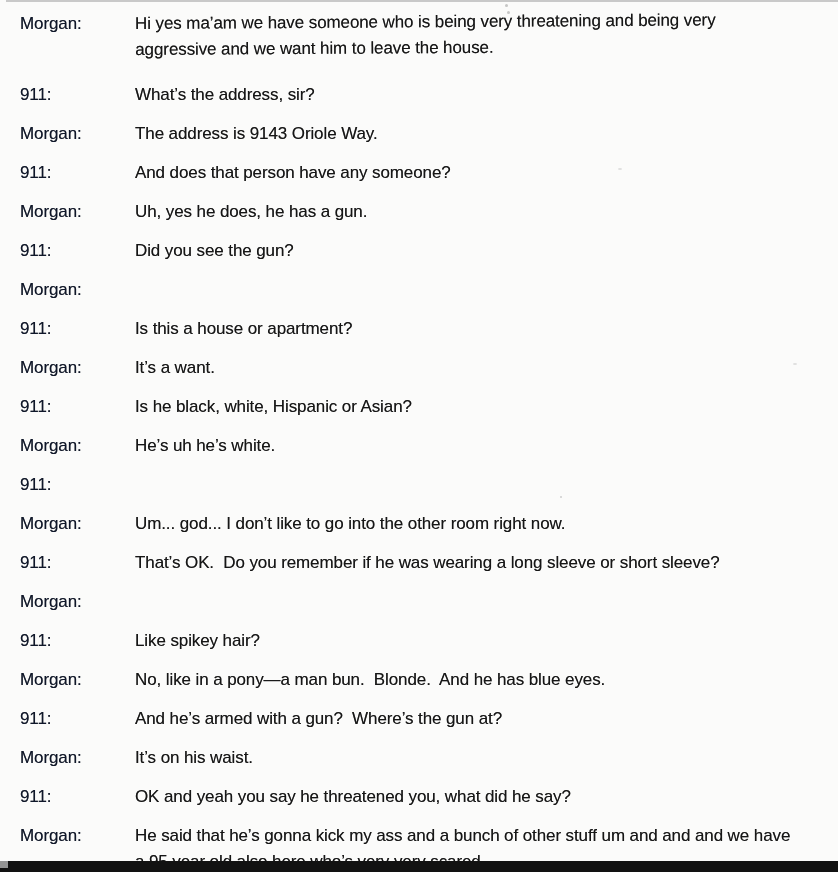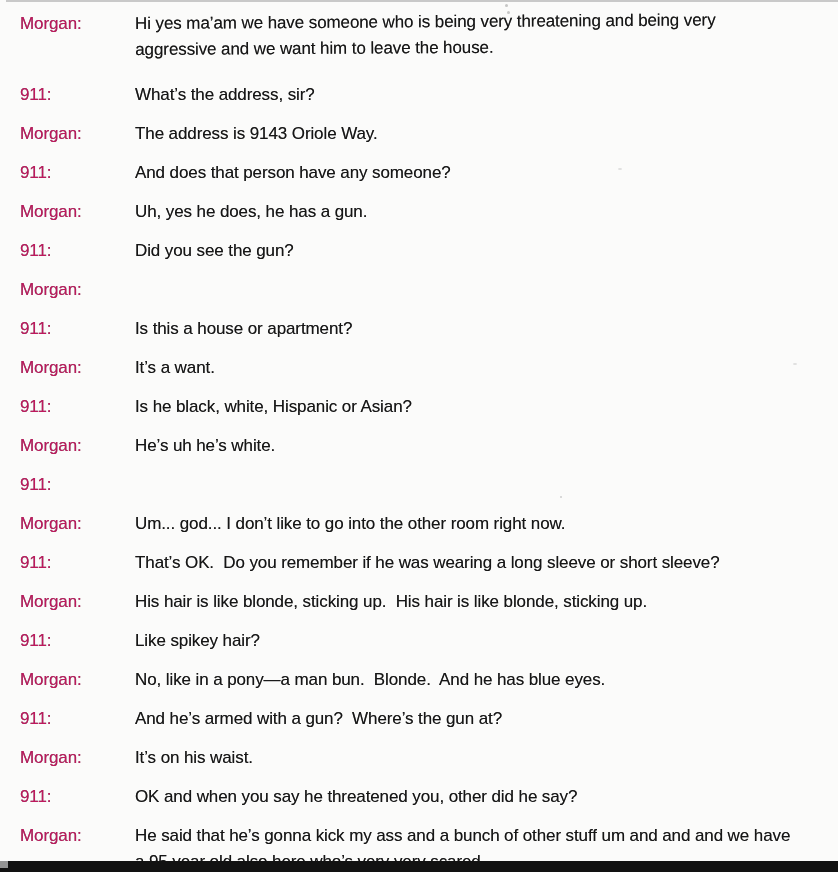--- a/index.html
+++ b/index.html
@@ -37,21 +37,21 @@
     margin-bottom: 13px;
   }
   .row:first-child {
     margin-bottom: 19px;
   }
   .speaker {
     flex: 0 0 115px;
     font-size: 17px;
     line-height: 26px;
     letter-spacing: -0.1px;
-    color: #be185d;
+    color: #0f172a;
     text-shadow: 0 0 0.4px rgba(10,10,10,0.55);
   }
   .utterance {
     flex: 1 1 auto;
     max-width: 692px;
     font-size: 17px;
     line-height: 26px;
     letter-spacing: -0.1px;
     white-space: pre-wrap;
     color: #161616;
@@ -161,21 +161,20 @@
     <div class="utterance">Um... god... I don’t like to go into the other room right now.</div>
   </div>
 
   <div class="row">
     <div class="speaker">911:</div>
     <div class="utterance">That’s OK.  Do you remember if he was wearing a long sleeve or short sleeve?</div>
   </div>
 
   <div class="row">
     <div class="speaker">Morgan:</div>
-    <div class="utterance">His hair is like blonde, sticking up.  His hair is like blonde, sticking up.</div>
   </div>
 
   <div class="row">
     <div class="speaker">911:</div>
     <div class="utterance">Like spikey hair?</div>
   </div>
 
   <div class="row">
     <div class="speaker">Morgan:</div>
     <div class="utterance">No, like in a pony—a man bun.  Blonde.  And he has blue eyes.</div>
@@ -186,21 +185,21 @@
     <div class="utterance">And he’s armed with a gun?  Where’s the gun at?</div>
   </div>
 
   <div class="row">
     <div class="speaker">Morgan:</div>
     <div class="utterance">It’s on his waist.</div>
   </div>
 
   <div class="row">
     <div class="speaker">911:</div>
-    <div class="utterance">OK and when you say he threatened you, other did he say?</div>
+    <div class="utterance">OK and yeah you say he threatened you, what did he say?</div>
   </div>
 
   <div class="row">
     <div class="speaker">Morgan:</div>
     <div class="utterance">He said that he’s gonna kick my ass and a bunch of other stuff um and and and we have
 a 95 year old also here who’s very very scared.</div>
   </div>
 </div>
 
   <div class="speck s1"></div>

